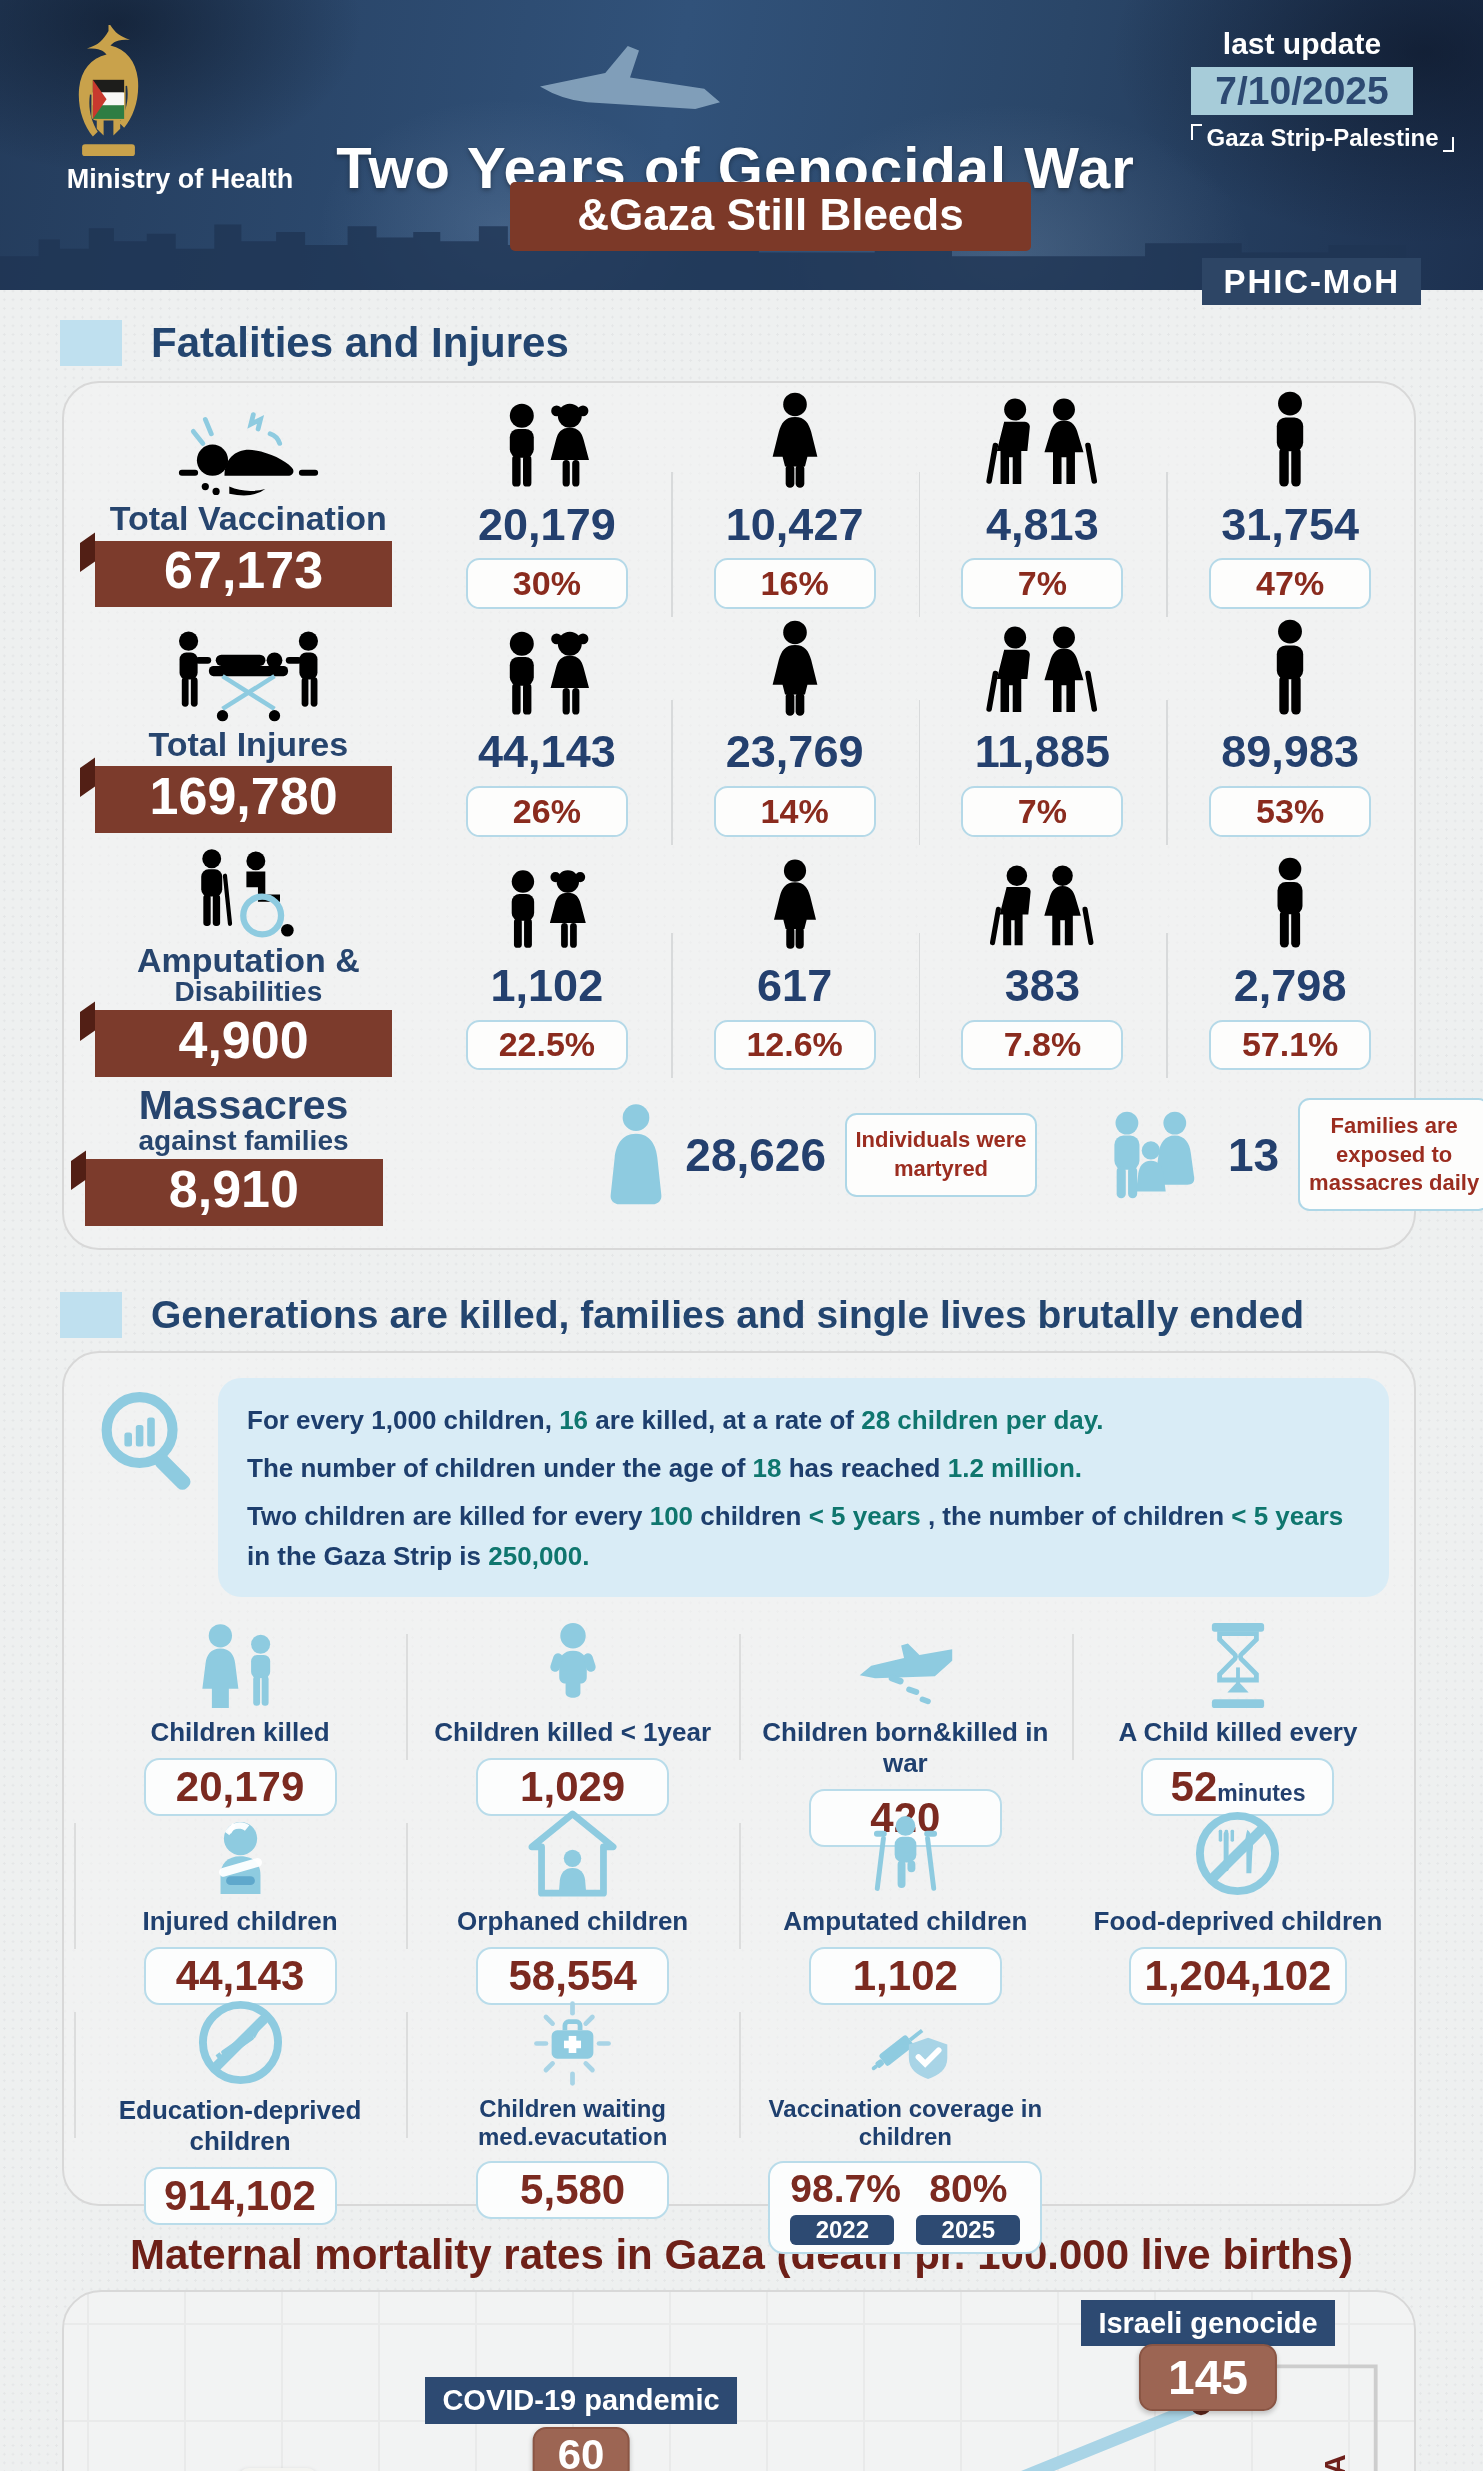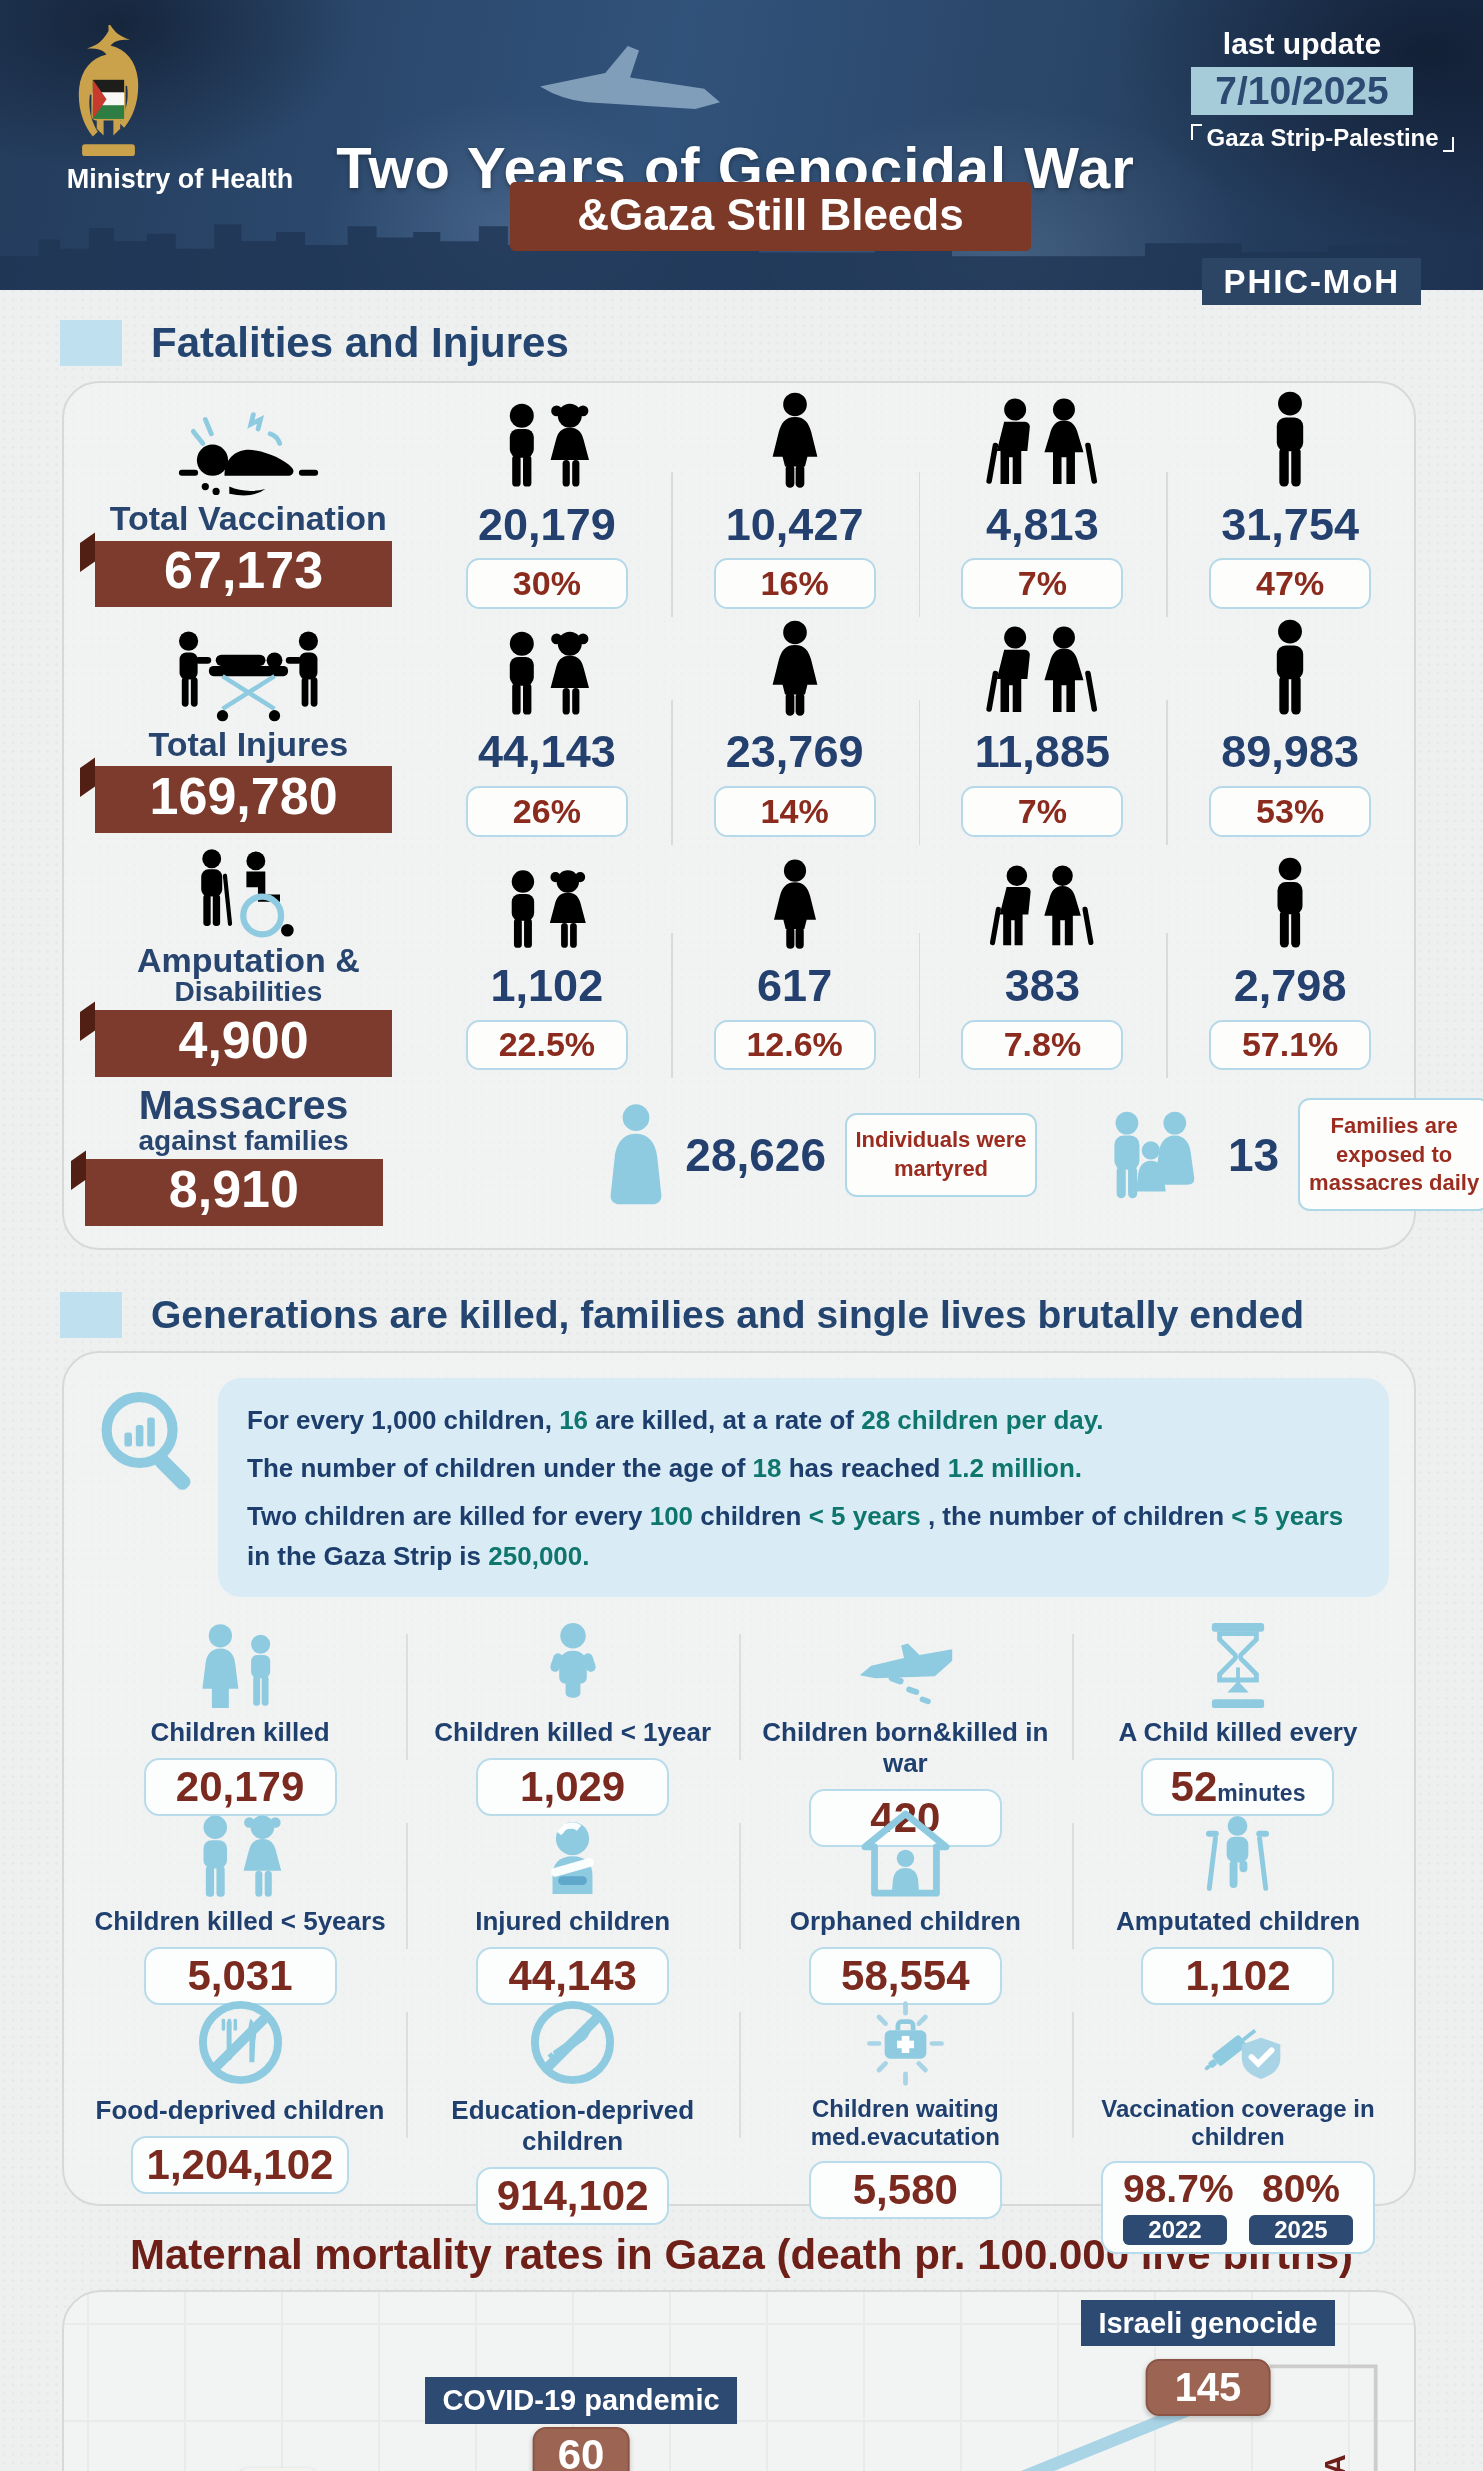--- a/index.html
+++ b/index.html
@@ -84,21 +84,21 @@
   .ctitle{text-align:center;color:#6e2018;font-size:42px;font-weight:bold;margin:25px 0 11.6px;}
   .chartpanel{position:relative;margin:0 62px;width:1354px;height:340px;border:2.9px solid #d8d8d8;
     border-radius:39px;box-sizing:border-box;overflow:hidden;background-color:#f2f3f3;
     background-image:linear-gradient(#e9eaea 1.9px,transparent 1.9px),linear-gradient(90deg,#e9eaea 1.9px,transparent 1.9px);
     background-size:97px 97px;background-position:23px 31px;}
   .chartsvg{position:absolute;left:0;top:0;width:100%;height:100%;}
   .cab{position:absolute;transform:translateX(-50%);white-space:nowrap;}
   .badge-navy{background:#2d4a72;color:#fff;font-size:29px;font-weight:bold;padding:6.8px 17.4px;}
   .badge-brown{background:#9c6553;color:#fff;font-weight:bold;border:2.9px solid #8a5544;border-radius:13.5px;box-shadow:0 2.9px 4.8px rgba(0,0,0,.2);}
   .b60{font-size:42px;padding:1.9px 23px;}
-  .b145{font-size:40px;padding:3.9px 27px;margin-top:15px;}
+  .b145{font-size:48px;padding:3.9px 27px;}
   .ptlab{background:#f3f3f0;border-radius:9.7px;box-shadow:0 2.9px 4.8px rgba(0,0,0,.18);
     color:#2c4a72;font-size:39px;font-weight:bold;padding:1.9px 17.4px;}
   .unfpa{position:absolute;left:1255px;top:100px;height:164px;color:#6e1f1a;font-size:29px;
     font-weight:bold;writing-mode:vertical-rl;transform:rotate(180deg);letter-spacing:1px;}
   svg{display:block;}
 </style>
 </head>
 <body>
 
 <svg width="0" height="0" style="position:absolute">
@@ -558,29 +558,20 @@
       <div class="cell">
         <div class="cicon">
             <svg class="ic" style="width:68px;height:89px;fill:#8ecbe0" viewBox="0 0 70 92" width="68" height="89">
               <use href="#sym-hourglass"></use>
             </svg>
           </div>
         <div class="clabel">A Child killed every</div>
         <div class="vbox"><span>52</span><span class="vsuffix">minutes</span></div>
       </div>
 
-      <div class="cell c1">
-        <div class="cicon">
-            <svg class="ic" style="width:106px;height:87px;fill:#8ecbe0" viewBox="0 0 110 90" width="106" height="87">
-              <use href="#sym-children"></use>
-            </svg>
-          </div>
-        <div class="clabel">Children killed &lt; 5years</div>
-        <div class="vbox">5,031</div>
-      </div>
       <div class="cell">
         <div class="cicon">
             <svg class="ic" style="width:89px;height:81px;fill:#8ecbe0" viewBox="0 0 92 84" width="89" height="81">
               <use href="#sym-injured"></use>
             </svg>
           </div>
         <div class="clabel">Injured children</div>
         <div class="vbox">44,143</div>
       </div>
       <div class="cell">

